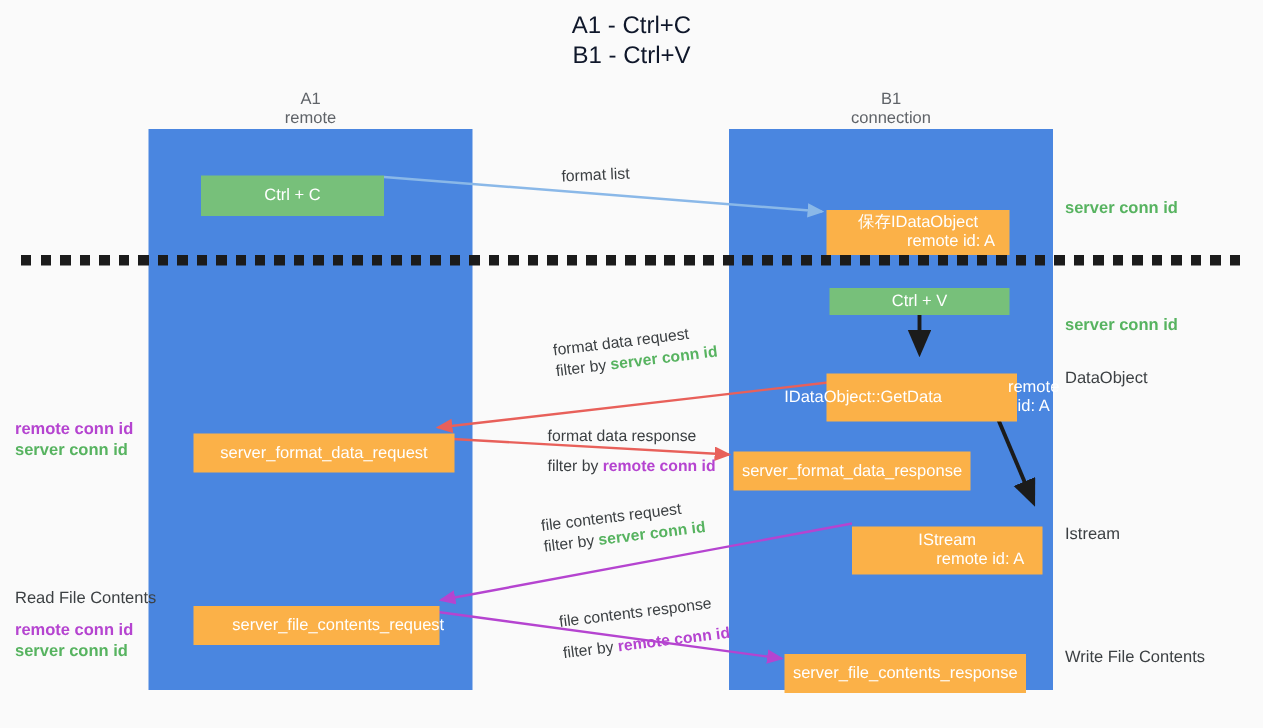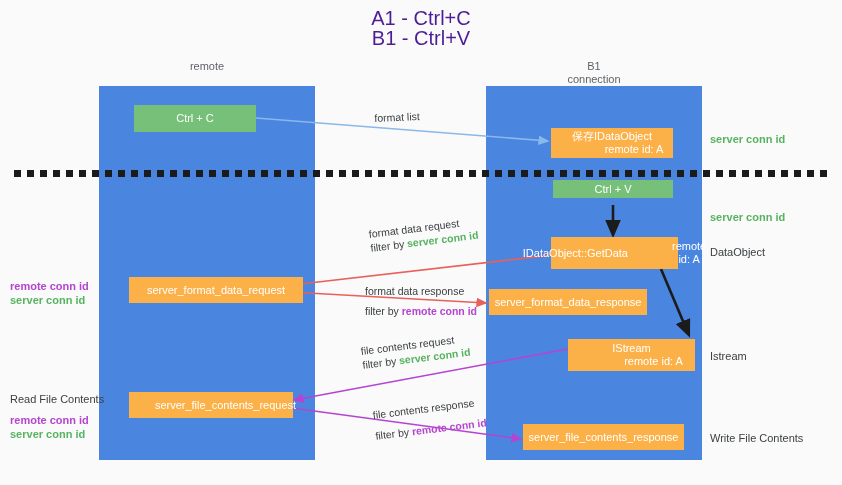--- a/index.html
+++ b/index.html
@@ -9,37 +9,38 @@
     font-family:"Liberation Sans","DejaVu Sans",sans-serif;
     overflow:hidden;
     position:relative;
     color:#3c4043;
   }
   #stage{position:absolute;left:0;top:0;width:842px;height:485px;}
 
   
   .title{
     position:absolute;left:0;top:8px;width:842px;
-    text-align:center;font-size:20px;line-height:20px;color:#4c1d95;
+    text-align:center;font-size:16px;line-height:20px;color:#0f172a;
   }
 
   
   .col-head{
     position:absolute;text-align:center;font-size:11px;line-height:13px;color:#5f6368;
   }
 
   
   .lane{position:absolute;background:#4a86e0;}
 
   
   .box{
     position:absolute;box-sizing:border-box;
     display:flex;align-items:center;justify-content:center;
     text-align:center;color:#ffffff;font-size:11px;line-height:13px;
     padding:2px 4px;
+    margin-top:12px;
   }
   .box.green{background:#77c07a;}
   .box.orange{background:#fbb148;}
   .box .l2{display:block;padding-left:44px;}
 
   
   .side{
     position:absolute;font-size:11px;line-height:14px;
   }
   .grn{color:#57b360;font-weight:bold;}
@@ -64,20 +65,21 @@
 <body>
 
 <div id="stage">
 
   <div class="title">
     <div>A1 - Ctrl+C</div>
     <div>B1 - Ctrl+V</div>
   </div>
 
   <div class="col-head" style="left:99px;top:60px;width:216px;">
+    <div>A1</div>
     <div>remote</div>
   </div>
   <div class="col-head" style="left:486px;top:60px;width:216px;">
     <div>B1</div>
     <div>connection</div>
   </div>
 
   <div class="lane" style="left:99px;top:86px;width:216px;height:374px;"></div>
   <div class="lane" style="left:486px;top:86px;width:216px;height:374px;"></div>
 

